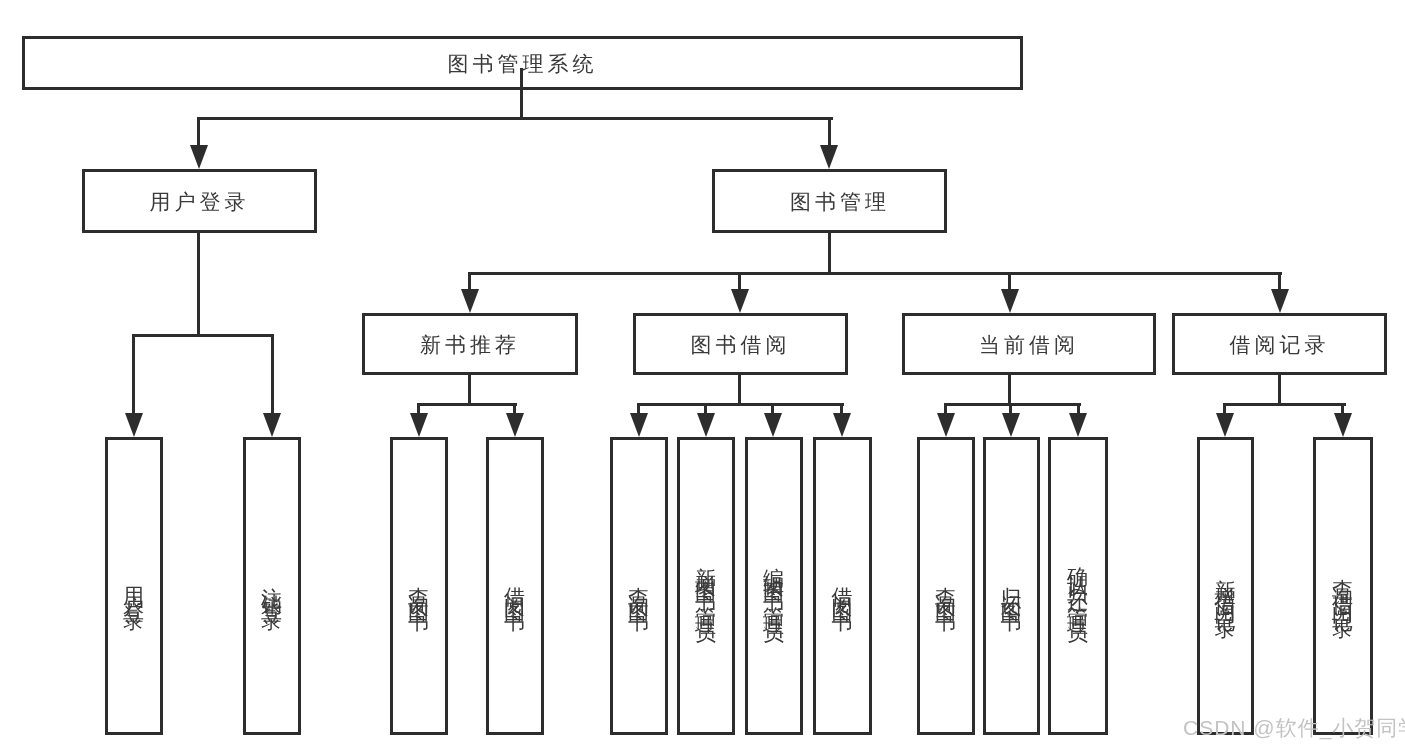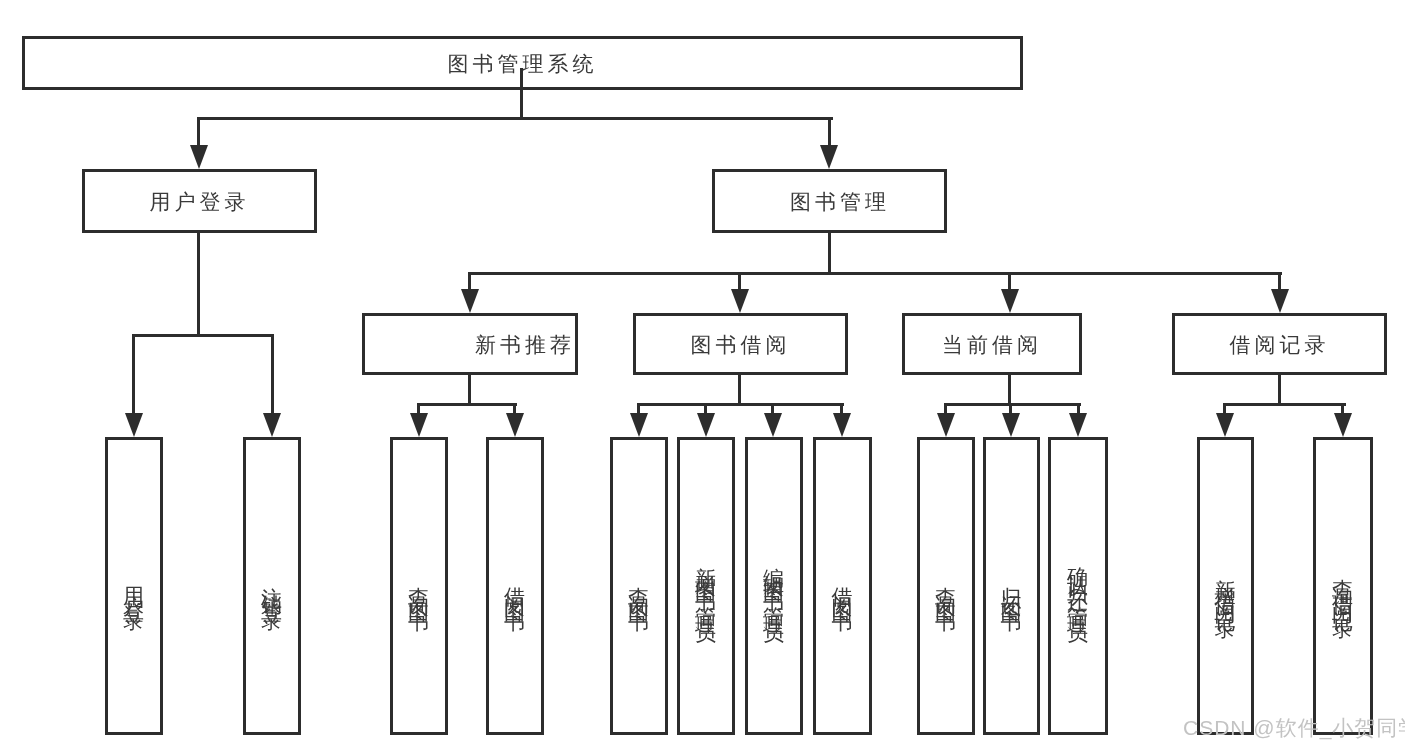--- a/index.html
+++ b/index.html
@@ -70,27 +70,27 @@
     <span>图书管理系统</span>
   </div>
 
   <div class="node h" style="left:82px; top:169px; width:235px; height:64px;">
     <span>用户登录</span>
   </div>
   <div class="node h" style="left:712px; top:169px; width:235px; height:64px;padding-left:21px;">
     <span>图书管理</span>
   </div>
 
-  <div class="node h" style="left:362px; top:313px; width:216px; height:62px;justify-content:flex-end;">
+  <div class="node h" style="left:362px; top:313px; width:216px; height:62px;">
     <span>新书推荐</span>
   </div>
   <div class="node h" style="left:633px; top:313px; width:215px; height:62px;align-items:center;">
     <span>图书借阅</span>
   </div>
-  <div class="node h" style="left:902px; top:313px; width:180px; height:62px;">
+  <div class="node h" style="left:902px; top:313px; width:254px; height:62px;">
     <span>当前借阅</span>
   </div>
   <div class="node h" style="left:1172px; top:313px; width:215px; height:62px;">
     <span>借阅记录</span>
   </div>
 
   <div class="node v" style="left:105px; top:437px; width:58px; height:298px;">
     <span>用户登录</span>
   </div>
   <div class="node v" style="left:243px; top:437px; width:58px; height:298px;">

